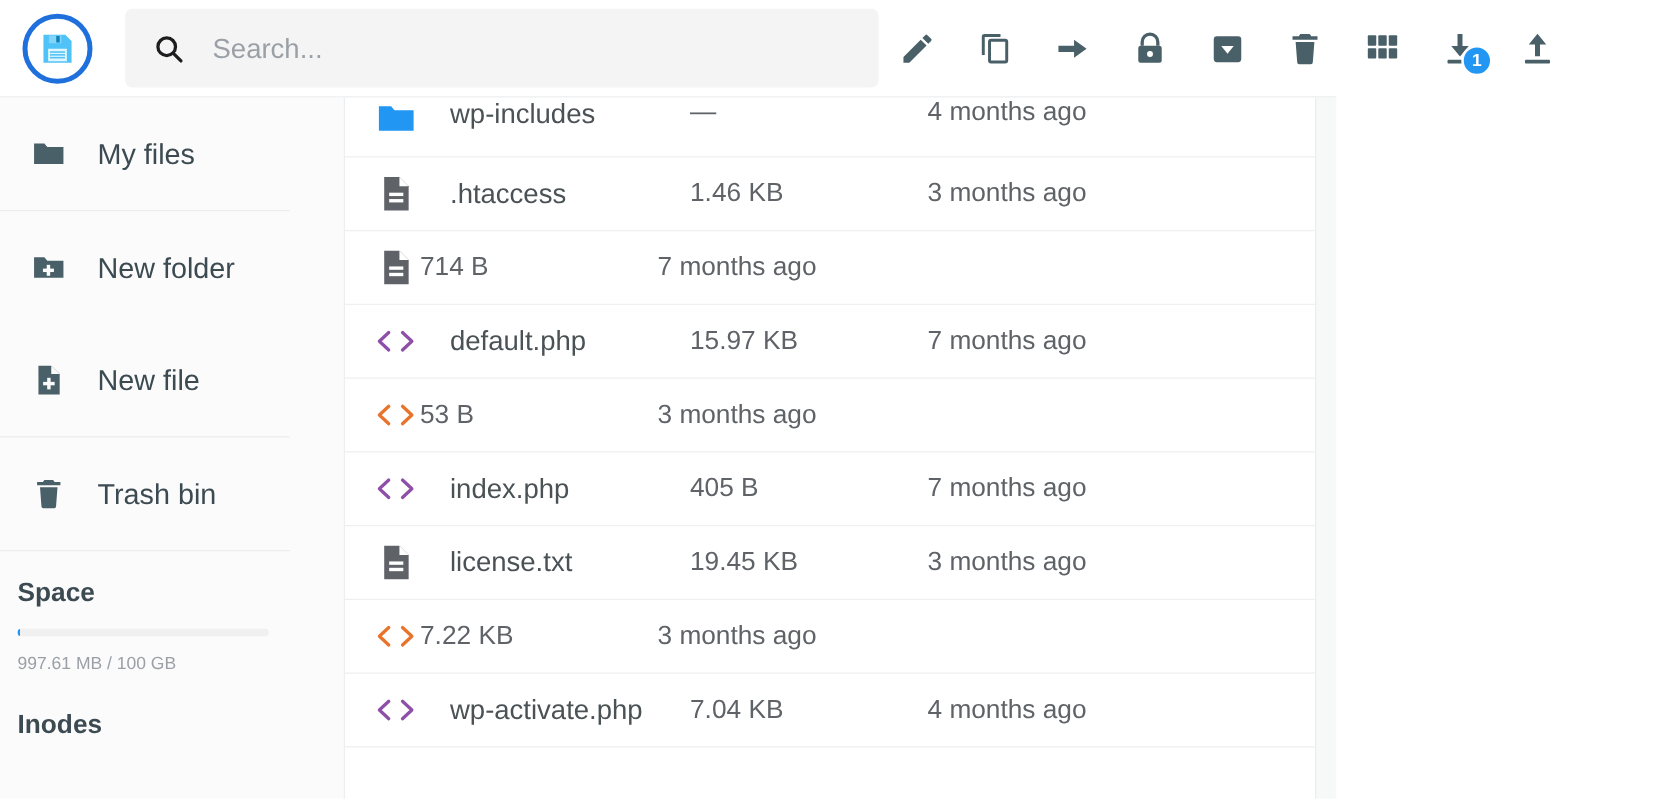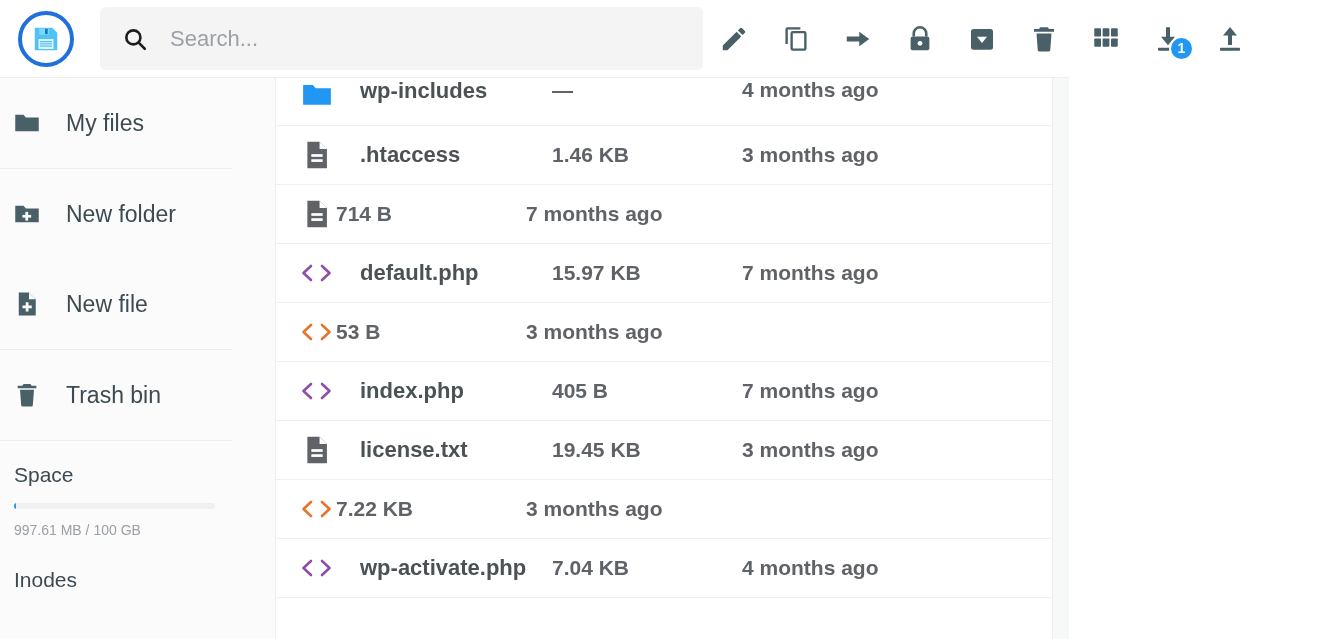--- a/index.html
+++ b/index.html
@@ -80,60 +80,59 @@
   .sidebar {
     width: 276px; min-width: 276px;
     background: #fbfbfc;
     border-right: 1px solid #eceef0;
     position: relative;
     overflow: hidden;
   }
   .side-item {
     height: 90px;
     display: flex; align-items: center;
-    padding-left: 10px;
+    padding-left: 22px;
     cursor: pointer;
   }
   .side-item .ico {
     width: 34px; height: 34px; flex: 0 0 auto;
     color: #4a6068;
     display: flex; align-items: center; justify-content: center;
   }
   .side-item .lbl {
     margin-left: 22px;
     font-size: 23px; color: #3c4a52;
   }
   .side-div {
     height: 1px; background: #ebedee;
     width: 232px;
   }
   .side-section { padding: 22px 0 0 14px; }
   .side-section h3 {
-    font-size: 21px; font-weight: normal; color: #3c4a52;
+    font-size: 21px; font-weight: bold; color: #3c4a52;
     margin-bottom: 16px;
   }
   .meter {
     width: 201px; height: 6px;
     background: #f0f0f1; border-radius: 3px;
     overflow: hidden; margin-bottom: 13px;
   }
   .meter > i { display: block; height: 100%; background: #2196f3; }
   .meter-label { font-size: 14px; color: #9aa0a6; }
   .side-section.second { padding-top: 30px; }
 
   
   .content { flex: 1; display: flex; min-width: 0; background: #fff; }
   .filelist { flex: 1; min-width: 0; overflow: hidden; }
   .row {
     height: 59px;
     display: flex; align-items: center;
     border-bottom: 1px solid #eef0f1;
     cursor: pointer;
     padding-left: 22px;
-    font-weight: bold;
   }
   .row.first { height: 48px; align-items: flex-start; padding-top: 0; }
   .row.selected { background: #2196f3; border-bottom-color: #2196f3; }
   .row .fico { width: 38px; flex: 0 0 auto; display: flex; align-items: center; justify-content: center; }
   .row .fname {
     margin-left: 24px;
     font-size: 22px; color: #4a5256;
     white-space: nowrap; overflow: hidden; text-overflow: ellipsis;
     flex: 1 1 auto;
   }

